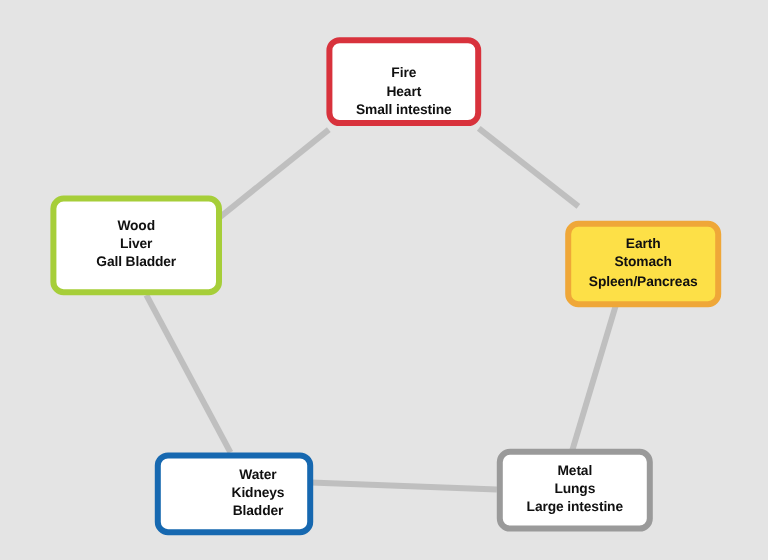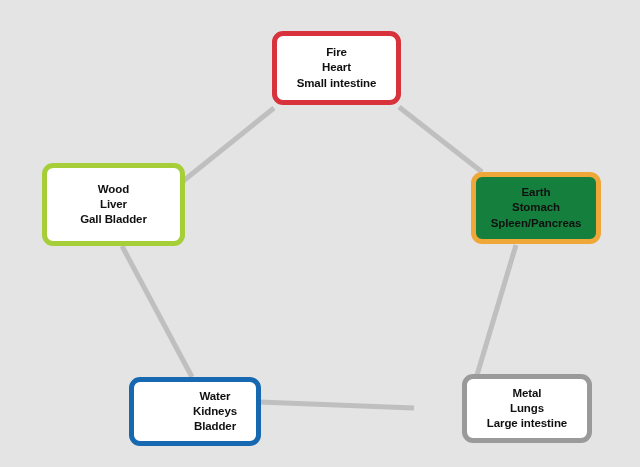--- a/index.html
+++ b/index.html
@@ -40,21 +40,21 @@
   }
   .node-label {
     text-align: center;
     font-size: 11.5px;
     font-weight: bold;
     line-height: 1.32;
     color: #101010;
     letter-spacing: -0.1px;
     white-space: pre-line;
   }
-  #node-fire   { left: 272px; top: 31px;  width: 129px; height: 74px; }
+  #node-fire   { left: 272px; top: 31px;  width: 129px; height: 74px; align-items: flex-end; }
   #node-wood   { left: 42px;  top: 163px; width: 143px; height: 83px; }
   #node-earth  { left: 471px; top: 172px; width: 130px; height: 72px; }
   #node-water  { left: 129px; top: 377px; width: 132px; height: 69px; }
   #node-metal  { left: 414px; top: 374px; width: 130px; height: 69px; }
 </style>
 </head>
 <body style="background: rgb(228, 228, 228);">
 
 <div id="canvas" style="background: rgb(228, 228, 228);">
 
@@ -73,31 +73,31 @@
 Heart
 Small intestine</span>
   </div>
 
   <div class="node" id="node-wood" style="border-color: rgb(166, 206, 57); background: rgb(255, 255, 255);">
     <span class="node-label">Wood
 Liver
 Gall Bladder</span>
   </div>
 
-  <div class="node" id="node-earth" style="border-color: rgb(239, 167, 56); background: #15803d;">
+  <div class="node" id="node-earth" style="border-color: rgb(239, 167, 56); background: #fde047; margin-top: 12px;">
     <span class="node-label">Earth
 Stomach
 Spleen/Pancreas</span>
   </div>
 
   <div class="node" id="node-water" style="border-color: rgb(22, 104, 176); background: rgb(255, 255, 255); padding-left: 40px;">
     <span class="node-label">Water
 Kidneys
 Bladder</span>
   </div>
 
-  <div class="node" id="node-metal" style="border-color: rgb(154, 154, 154); background: rgb(255, 255, 255); margin-left: 48px;">
+  <div class="node" id="node-metal" style="border-color: rgb(154, 154, 154); background: rgb(255, 255, 255);">
     <span class="node-label">Metal
 Lungs
 Large intestine</span>
   </div>
 
 </div>
 
 </body></html>

